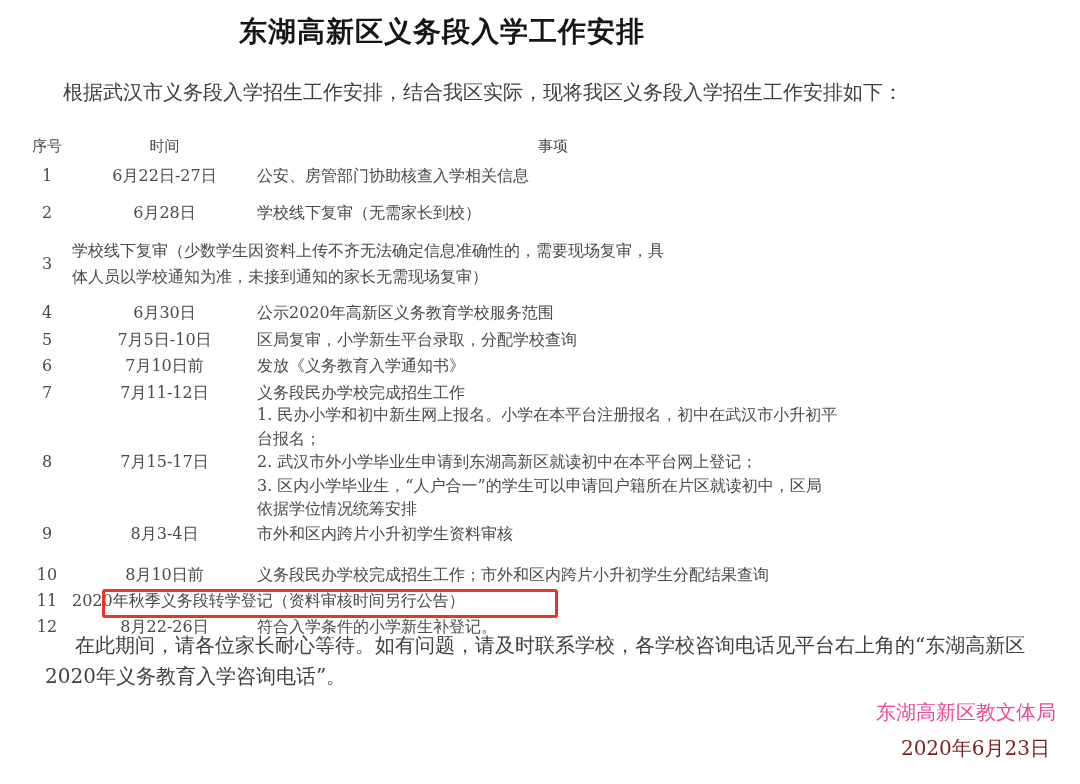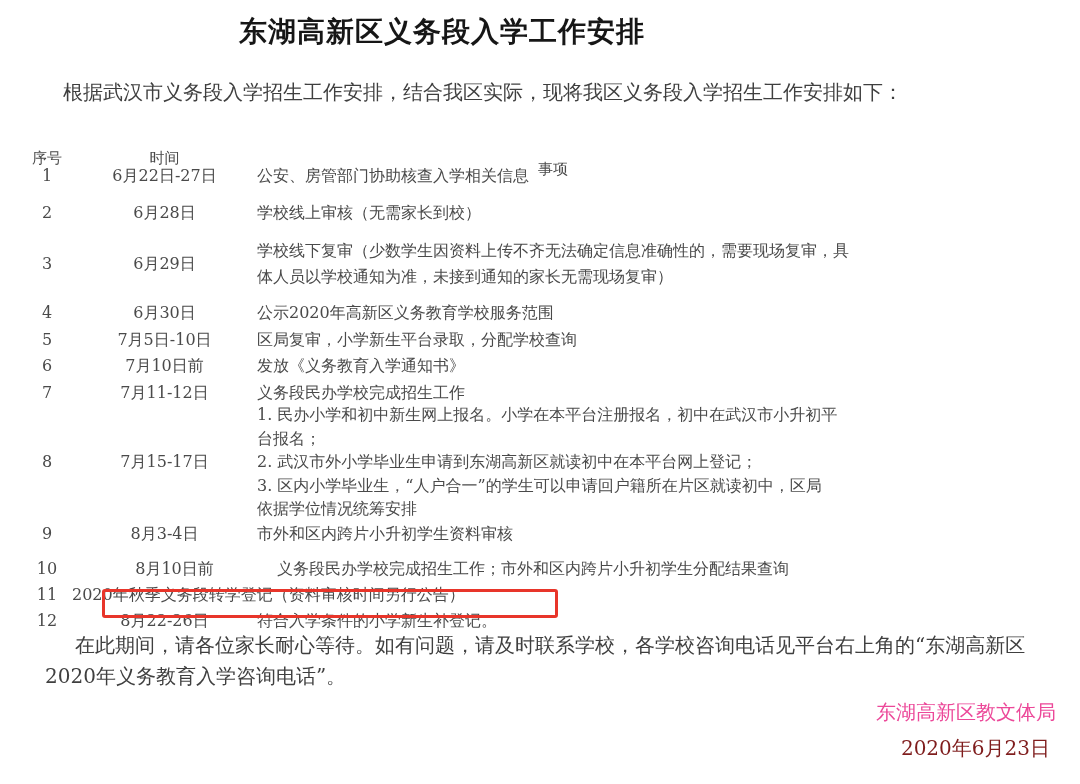--- a/index.html
+++ b/index.html
@@ -34,31 +34,31 @@
     color: #4a4a4a;
   }
   .trow {
     display: flex;
     align-items: center;
     line-height: 26px;
   }
   .col-no   { width: 50px;  margin-left: 22px; text-align: center; flex: none; }
   .col-time { width: 185px; text-align: center; flex: none; }
   .col-item { width: 592px; text-align: left; white-space: pre-line; flex: none; }
-  .thead .col-item { text-align: center; margin-top: 23px; }
+  .thead .col-item { text-align: center; }
   .thead { font-size: 15px; }
   .rows-wrap { position: absolute; top: 161px; left: 0; width: 1080px; }
   .rows-wrap .trow:nth-child(1)  { margin-top: 2px; }
   .rows-wrap .trow:nth-child(2)  { margin-top: 11px; }
   .rows-wrap .trow:nth-child(3)  { margin-top: 12px; }
   .rows-wrap .trow:nth-child(4)  { margin-top: 10px; }
   .rows-wrap .trow:nth-child(5)  { margin-top: 1px; }
   .rows-wrap .trow:nth-child(7)  { margin-top: 1px; }
   .rows-wrap .trow:nth-child(8)  { margin-top: -3px; line-height: 23.5px; }
-  .rows-wrap .trow:nth-child(10) { margin-top: 9px; gap: 10px; }
+  .rows-wrap .trow:nth-child(10) { margin-top: 15px; }
   .closing {
     position: absolute;
     top: 630px; left: 33px; width: 1020px;
     font-size: 20px;
     line-height: 31px;
     text-indent: 30px;
     white-space: pre-line;
     color: #3f3f3f;
     margin-left: 12px;
   }
@@ -103,26 +103,25 @@
 <div class="sched-table rows-wrap">
   <div class="trow">
     <div class="col-no">1</div>
     <div class="col-time">6月22日-27日</div>
     <div class="col-item">公安、房管部门协助核查入学相关信息</div>
   </div>
 
   <div class="trow">
     <div class="col-no">2</div>
     <div class="col-time">6月28日</div>
-    <div class="col-item">学校线上审核（无需家长到校）</div>
+    <div class="col-item">学校线下复审（无需家长到校）</div>
   </div>
 
   <div class="trow">
     <div class="col-no">3</div>
-    <div class="col-time">6月29日</div>
     <div class="col-item">学校线下复审（少数学生因资料上传不齐无法确定信息准确性的，需要现场复审，具
 体人员以学校通知为准，未接到通知的家长无需现场复审）</div>
   </div>
 
   <div class="trow">
     <div class="col-no">4</div>
     <div class="col-time">6月30日</div>
     <div class="col-item">公示2020年高新区义务教育学校服务范围</div>
   </div>
 

